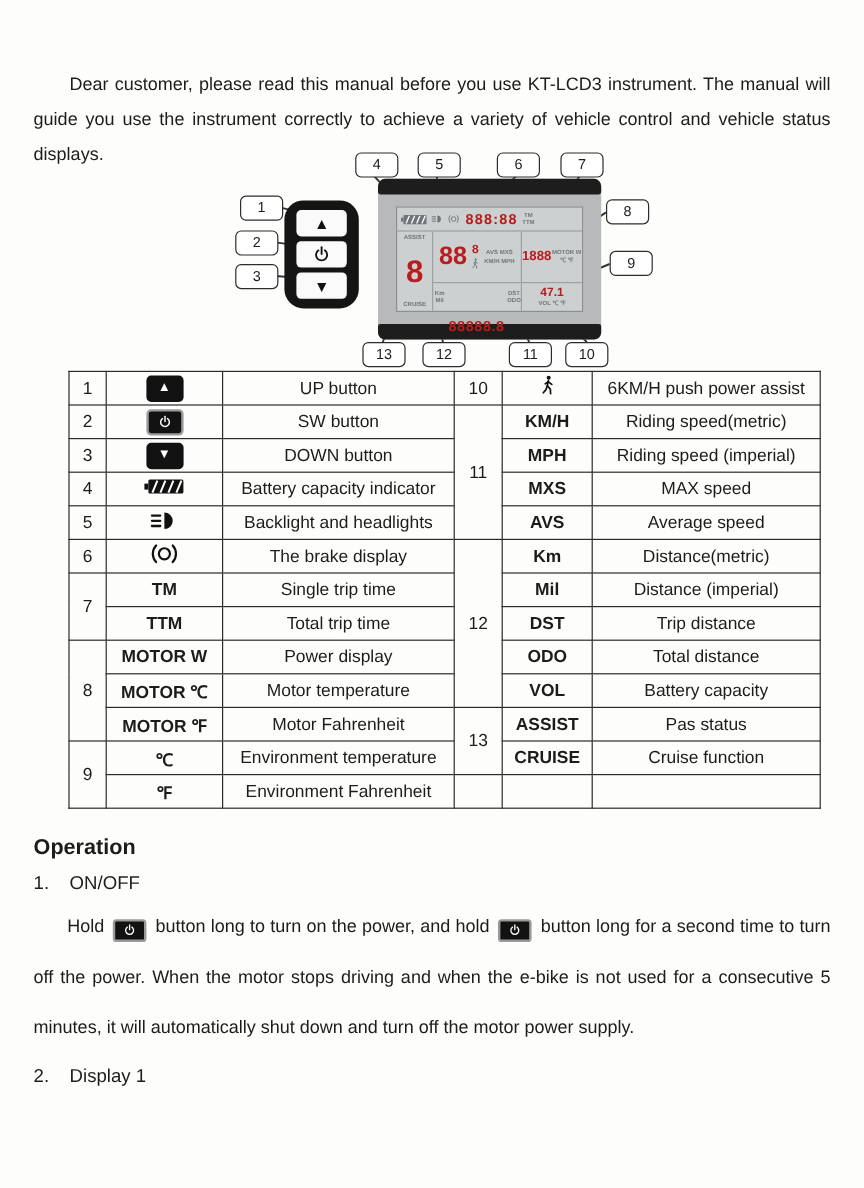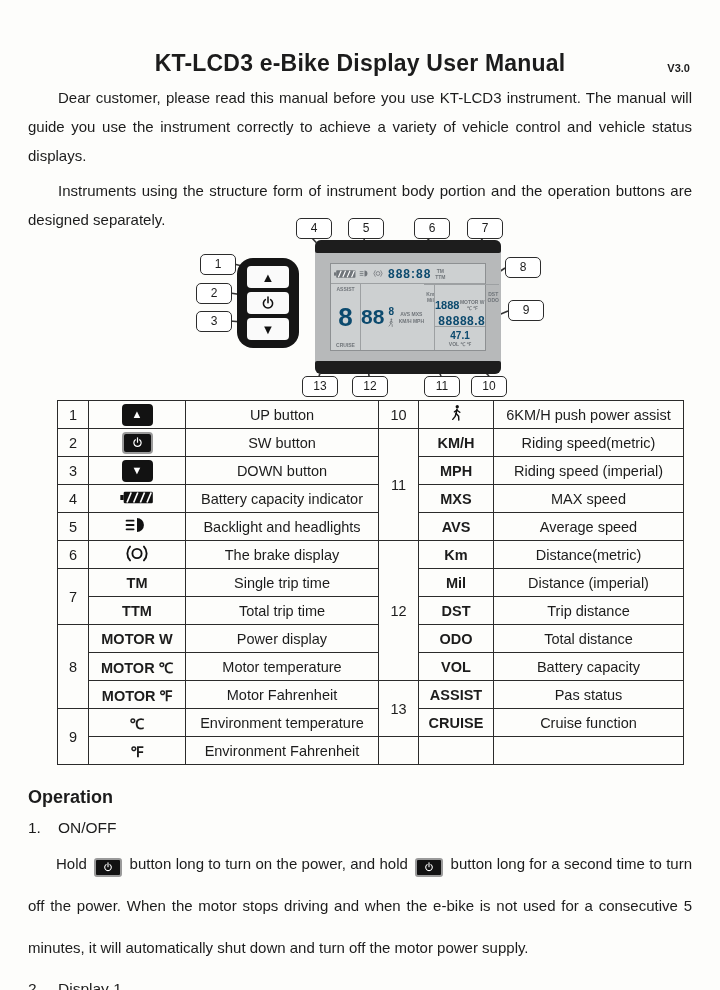--- a/index.html
+++ b/index.html
@@ -31,28 +31,28 @@
   .kbtn{width:42px;height:22px;background:#fafafa;border-radius:4px;display:flex;
     align-items:center;justify-content:center;font-size:13px;color:#111;}
   .kbtn svg{display:block;}
   
   .lcd{position:absolute;left:315px;top:10px;width:186px;height:134px;background:#b7b9ba;border-radius:6px;z-index:1;}
   .band{position:absolute;left:0;right:0;height:13px;background:#1d1d1d;}
   .band.top{top:0;border-radius:6px 6px 2px 2px;}
   .band.bot{bottom:0;border-radius:2px 2px 6px 6px;}
   .screen{position:absolute;left:15px;top:23px;width:156px;height:88px;background:#cdd0d1;
     border:1px solid #8d9092;display:flex;flex-direction:column;box-sizing:border-box;}
-  .seg{color:#0c4a6e;font-weight:bold;}
+  .seg{color:#b91c1c;font-weight:bold;}
   .tiny{font-size:5px;line-height:6px;color:#70757a;font-weight:bold;text-align:center;}
   .lcdtop{height:20px;border-bottom:1px solid #9da0a2;display:flex;align-items:center;gap:3px;padding:0 3px;box-sizing:border-box;}
   .lcdtop .time{font-size:12px;letter-spacing:1px;margin-left:2px;}
   .lcdmid{flex:1;display:flex;min-height:0;}
   .lcdleft{width:30px;border-right:1px solid #9da0a2;display:flex;flex-direction:column;align-items:center;justify-content:space-between;padding:2px 0;box-sizing:border-box;}
   .big8{font-size:26px;line-height:24px;}
-  .lcdcenter{flex:1;display:flex;min-width:0;}
+  .lcdcenter{flex:1;display:flex;flex-direction:column;min-width:0;}
   .speedrow{flex:1;display:flex;align-items:center;justify-content:center;gap:3px;}
   .speed{font-size:21px;line-height:20px;}
   .subcol{display:flex;flex-direction:column;align-items:center;gap:1px;}
   .subdigit{font-size:10px;line-height:10px;}
   .distrow{height:23px;border-top:1px solid #9da0a2;display:flex;align-items:center;justify-content:center;gap:2px;}
   .dist{font-size:12px;letter-spacing:.5px;margin-top:48px;}
   .lcdright{width:50px;border-left:1px solid #9da0a2;display:flex;flex-direction:column;}
   .wattbox{flex:1;display:flex;flex-direction:row;align-items:center;justify-content:center;}
   .watt{font-size:11px;line-height:11px;}
   .tempbox{height:23px;border-top:1px solid #9da0a2;display:flex;flex-direction:column;align-items:center;justify-content:center;}
@@ -115,29 +115,24 @@
     <symbol id="ic-brake" viewBox="0 0 26 18">
       <circle cx="13" cy="9" r="5" fill="none" stroke="currentColor" stroke-width="2"></circle>
       <path d="M5.5 1.5 A11 11 0 0 0 5.5 16.5" fill="none" stroke="currentColor" stroke-width="2" stroke-linecap="round"></path>
       <path d="M20.5 1.5 A11 11 0 0 1 20.5 16.5" fill="none" stroke="currentColor" stroke-width="2" stroke-linecap="round"></path>
     </symbol>
   </defs>
 </svg>
 
 <div class="page">
 
-  <div class="titlebar">
-    <span class="title">KT-LCD3 e-Bike Display User Manual</span>
-    <span class="version">V3.0</span>
-  </div>
 
   <p class="bodytext">Dear customer, please read this manual before you use KT-LCD3 instrument. The manual will guide you use the instrument correctly to achieve a variety of vehicle control and vehicle status displays.</p>
 
 
-  <p class="bodytext">Instruments using the structure form of instrument body portion and the operation buttons are designed separately.</p>
 
   <div class="diagram">
     <svg class="lines">
       <line x1="234" y1="34" x2="266" y2="42"></line>
       <line x1="230" y1="63" x2="264" y2="68"></line>
       <line x1="230" y1="91" x2="266" y2="94"></line>
       <line x1="312" y1="8" x2="349" y2="48"></line>
       <line x1="364" y1="8" x2="369" y2="52"></line>
       <line x1="430" y1="8" x2="380" y2="54"></line>
       <line x1="483" y1="8" x2="450" y2="52"></line>

